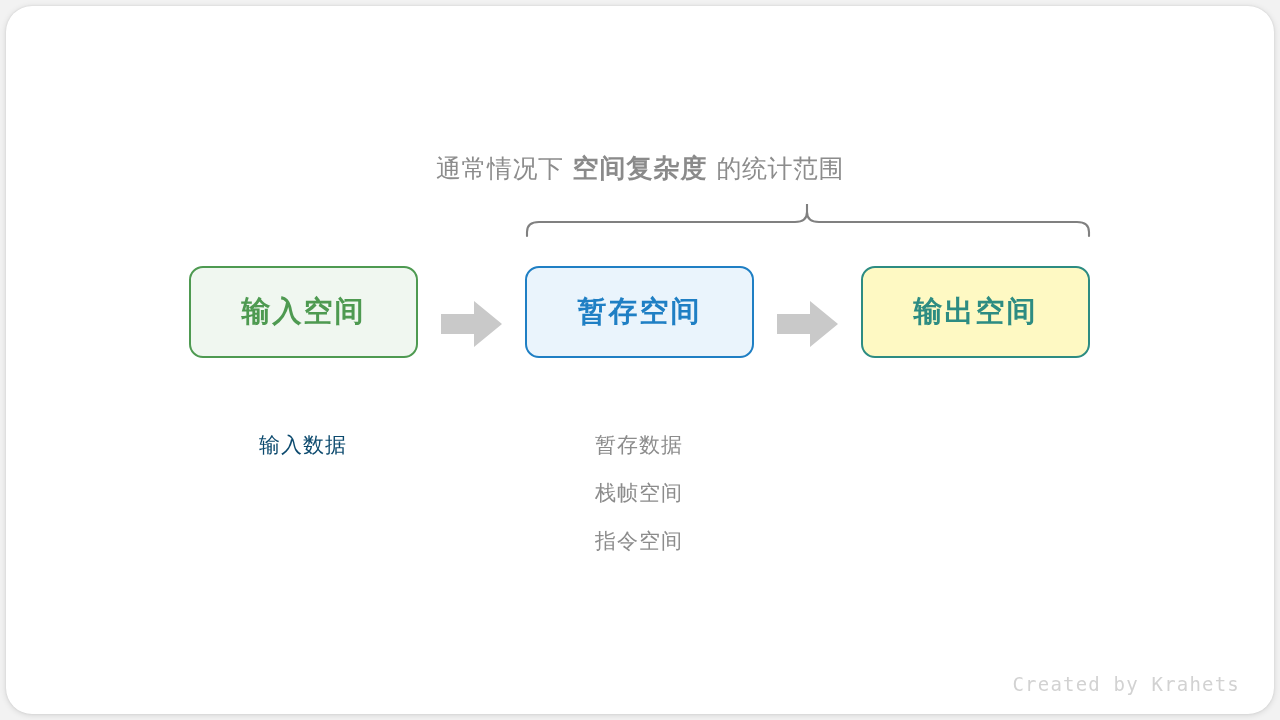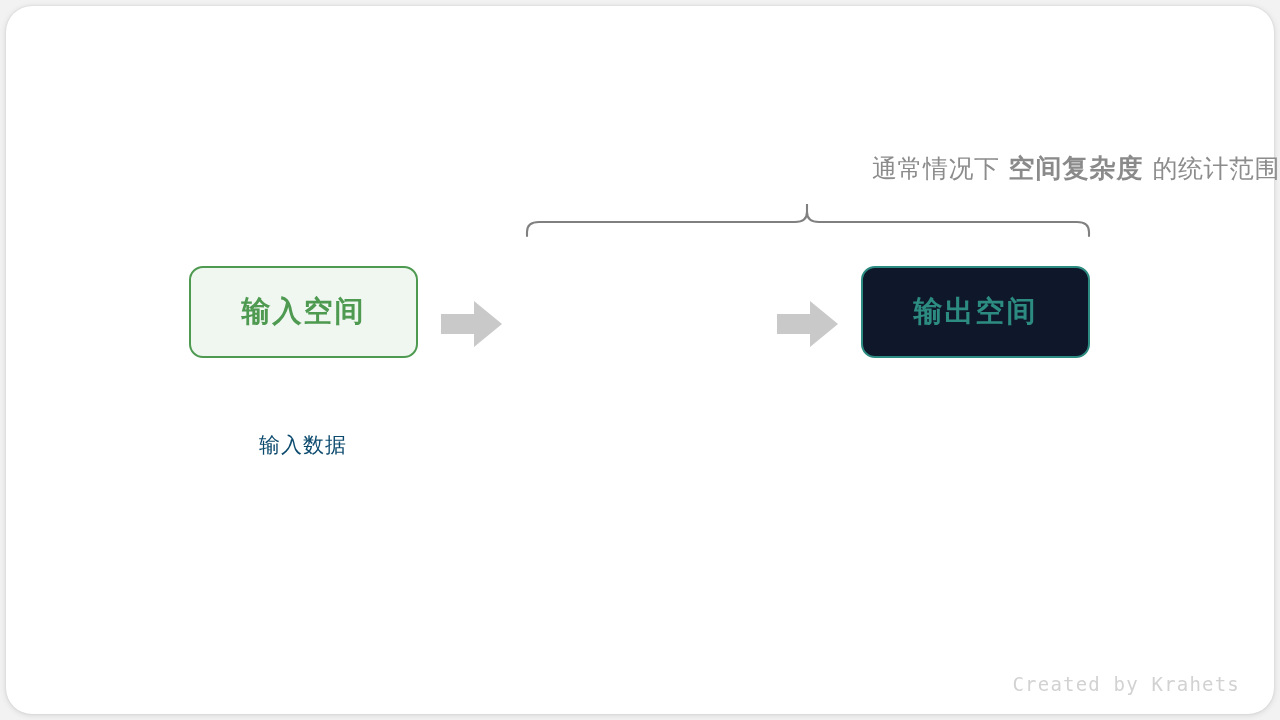--- a/index.html
+++ b/index.html
@@ -30,21 +30,21 @@
     border-radius: 26px;
     box-shadow: 0 1px 6px rgba(0,0,0,0.13), 0 0 2px rgba(0,0,0,0.10);
   }
 
   
   #brace-title {
     position: absolute;
     left: 0;
     top: 148px;
     width: 1280px;
-    text-align: right;
+    text-align: center;
     white-space: nowrap;
     font-size: 25px;
     color: #8c8c8c;
     letter-spacing: 0.5px;
     line-height: 40px;
   }
   #brace-title .strong {
     font-weight: bold;
     color: #8a8a8a;
     font-size: 26px;
@@ -138,29 +138,37 @@
              L 292 16
              Q 292 26 304 26
              L 562 26
              Q 574 26 574 36
              L 574 40" fill="none" stroke="#808080" stroke-width="2.1" stroke-linecap="round"></path>
   </svg>
 
   <div class="stage-box" id="box-input" style="border-color: rgb(78, 154, 81); background: rgb(240, 247, 240); color: rgb(78, 154, 81);">
     <span>输入空间</span>
   </div>
-  <div class="stage-box" id="box-output" style="border-color: rgb(45, 140, 130); background: #0f172a; color: rgb(45, 140, 130);">
+  <div class="stage-box" id="box-temp" style="border-color: rgb(31, 127, 196); background: rgb(234, 244, 252); color: rgb(31, 127, 196);">
+    <span>暂存空间</span>
+  </div>
+  <div class="stage-box" id="box-output" style="border-color: rgb(45, 140, 130); background: #fef9c3; color: rgb(45, 140, 130);">
     <span>输出空间</span>
   </div>
 
   <svg class="arrow" id="arrow-1" viewBox="0 0 62 48">
     <polygon points="0,14 33,14 33,1 61,24 33,47 33,34 0,34" fill="#c9c9c9"></polygon>
   </svg>
   <svg class="arrow" id="arrow-2" viewBox="0 0 62 48">
     <polygon points="0,14 33,14 33,1 61,24 33,47 33,34 0,34" fill="#c9c9c9"></polygon>
   </svg>
 
   <div class="caption-col" id="caption-input" style="color: #0c4a6e;">
     <div class="cap-line">输入数据</div>
   </div>
+  <div class="caption-col" id="caption-temp" style="color: rgb(140, 140, 140);">
+    <div class="cap-line">暂存数据</div>
+    <div class="cap-line">栈帧空间</div>
+    <div class="cap-line">指令空间</div>
+  </div>
 
   <div id="credit">Created by Krahets</div>
 </div>
 
 </body></html>

